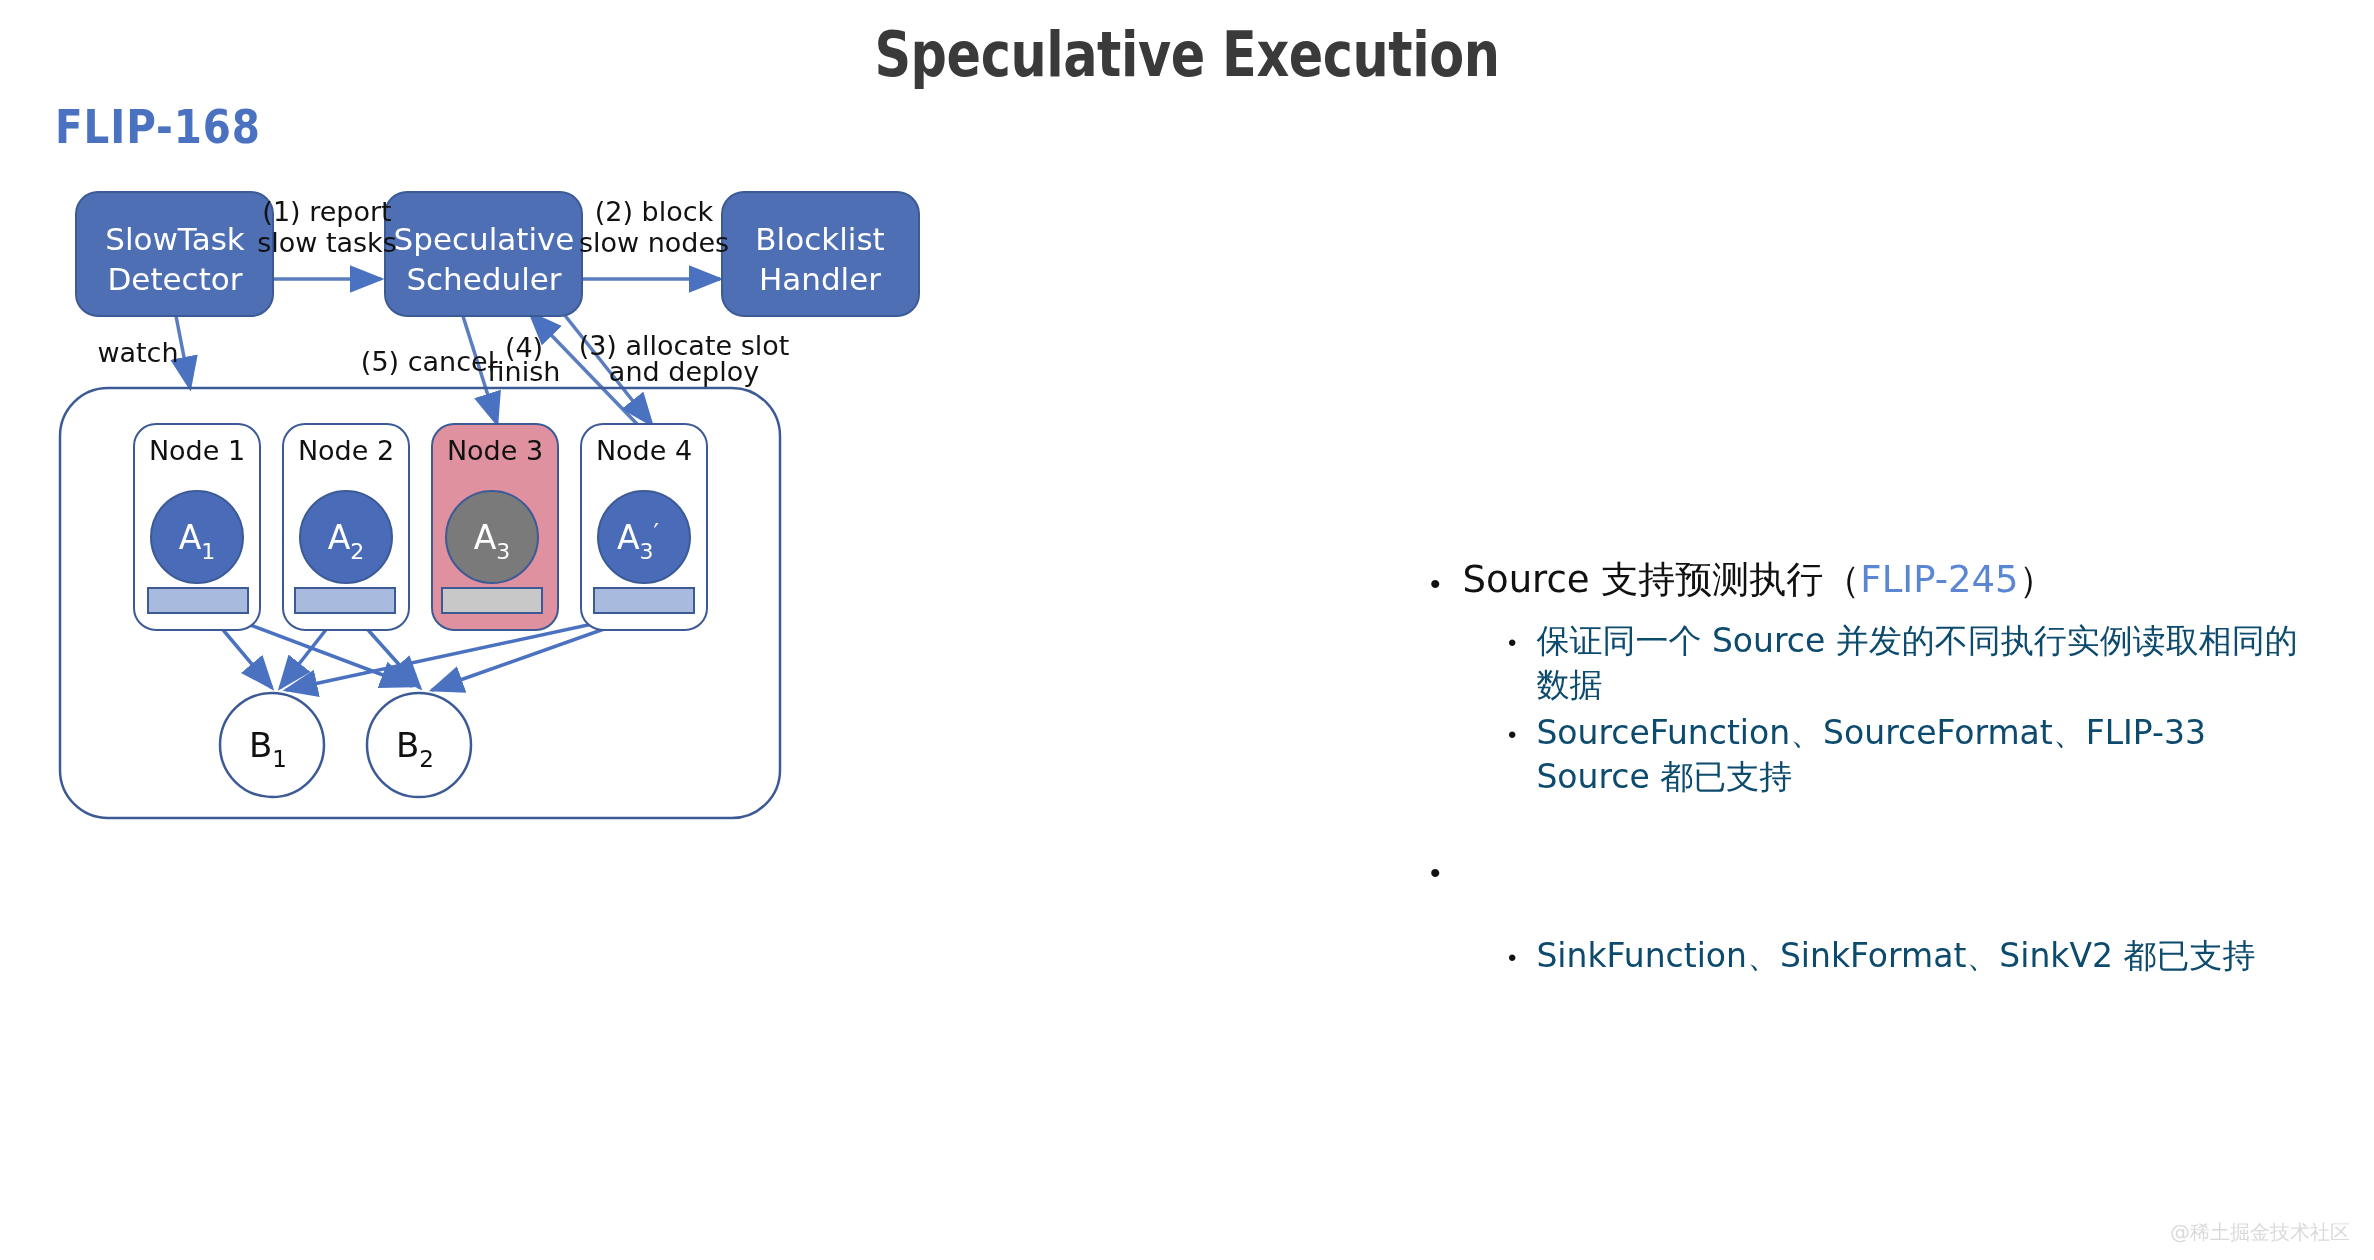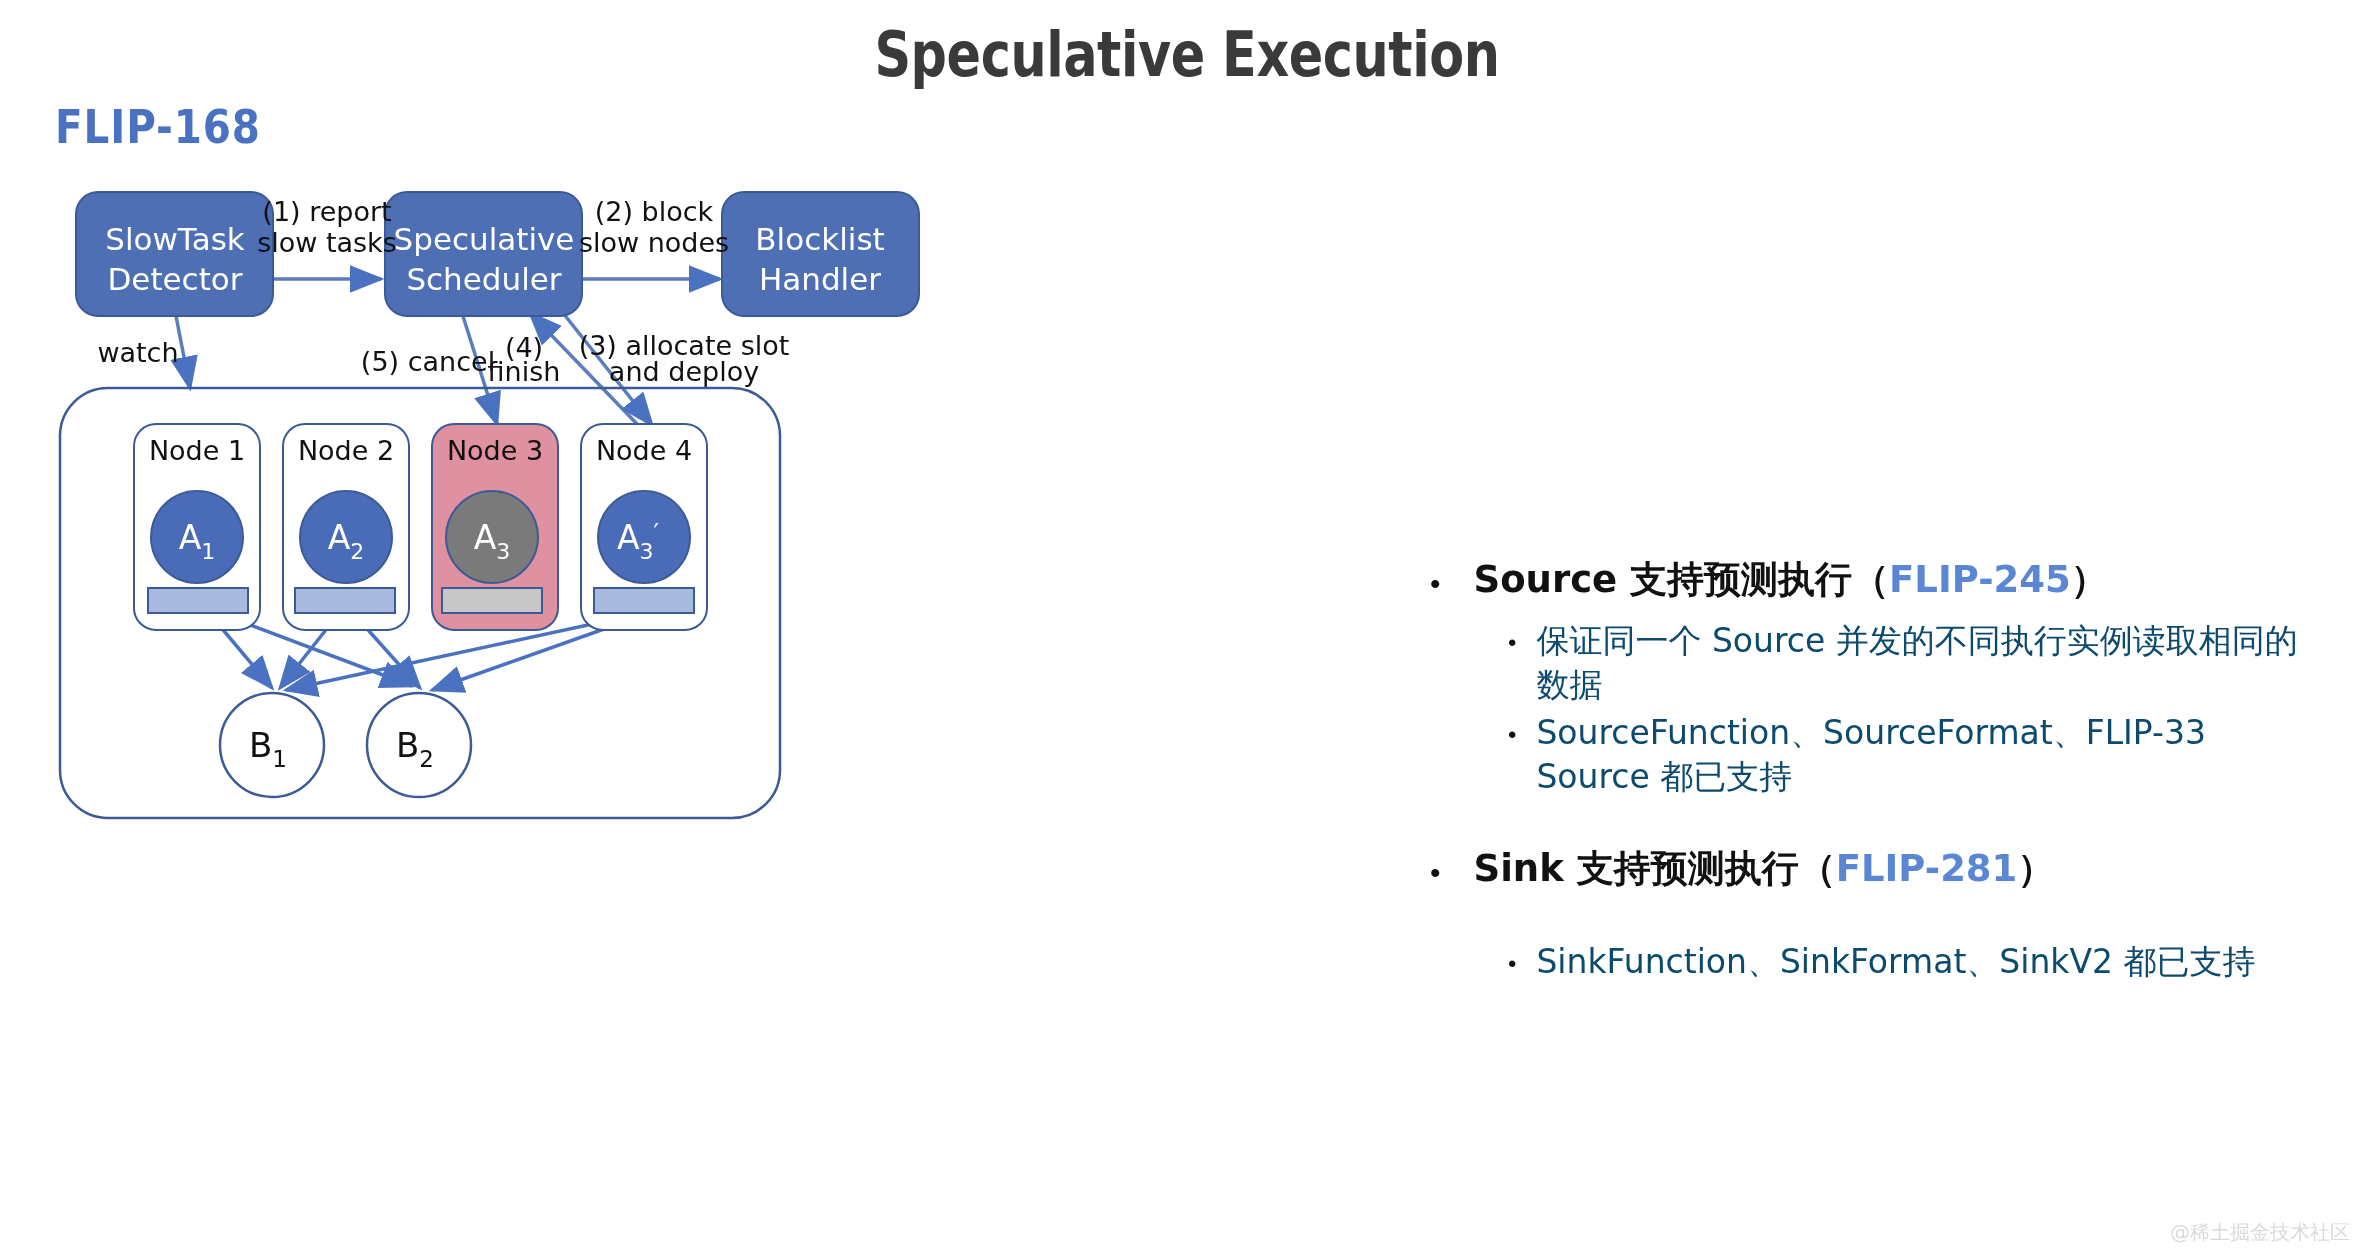--- a/index.html
+++ b/index.html
@@ -33,21 +33,21 @@
   
   #bullets{
     position:absolute;left:1430px;top:555px;width:900px;
   }
   .b1-row{display:flex;align-items:flex-start;margin-bottom:6px;}
   .b1-dot{
     font-size:30px;line-height:1;margin-right:22px;margin-top:14px;color:#111;
   }
   .b1-text{
     font-family:"DejaVu Sans","Liberation Sans",sans-serif;
-    font-weight:bold;font-size:37px;line-height:1.35;color:#111;margin-left:11px;
+    font-weight:normal;font-size:37px;line-height:1.35;color:#111;
   }
   .accent{color:#5b86d4;}
   .sub-list{margin:14px 0 0 78px;}
   .b2-row{display:flex;align-items:flex-start;margin-bottom:4px;}
   .b2-dot{
     font-size:24px;line-height:1;margin-right:20px;margin-top:12px;color:#111;
   }
   .b2-text{
     font-family:"DejaVu Sans","Liberation Sans",sans-serif;
     font-size:33px;line-height:1.33;color:#0c4a6e;max-width:790px;
@@ -188,23 +188,20 @@
     <div class="b2-row">
       <div class="b2-dot">•</div>
       <div class="b2-text">SourceFunction、SourceFormat、FLIP-33 Source 都已支持</div>
     </div>
   </div>
 
   <div class="gap"></div>
 
   <div class="b1-row">
     <div class="b1-dot">•</div>
-    <div class="b1-text">
-      <span>Sink 支持预测执行（</span><span class="accent">FLIP-281</span><span>）</span>
-    </div>
   </div>
 
   <div class="gap-sm"></div>
 
   <div class="sub-list">
     <div class="b2-row">
       <div class="b2-dot">•</div>
       <div class="b2-text">SinkFunction、SinkFormat、SinkV2 都已支持</div>
     </div>
   </div>

